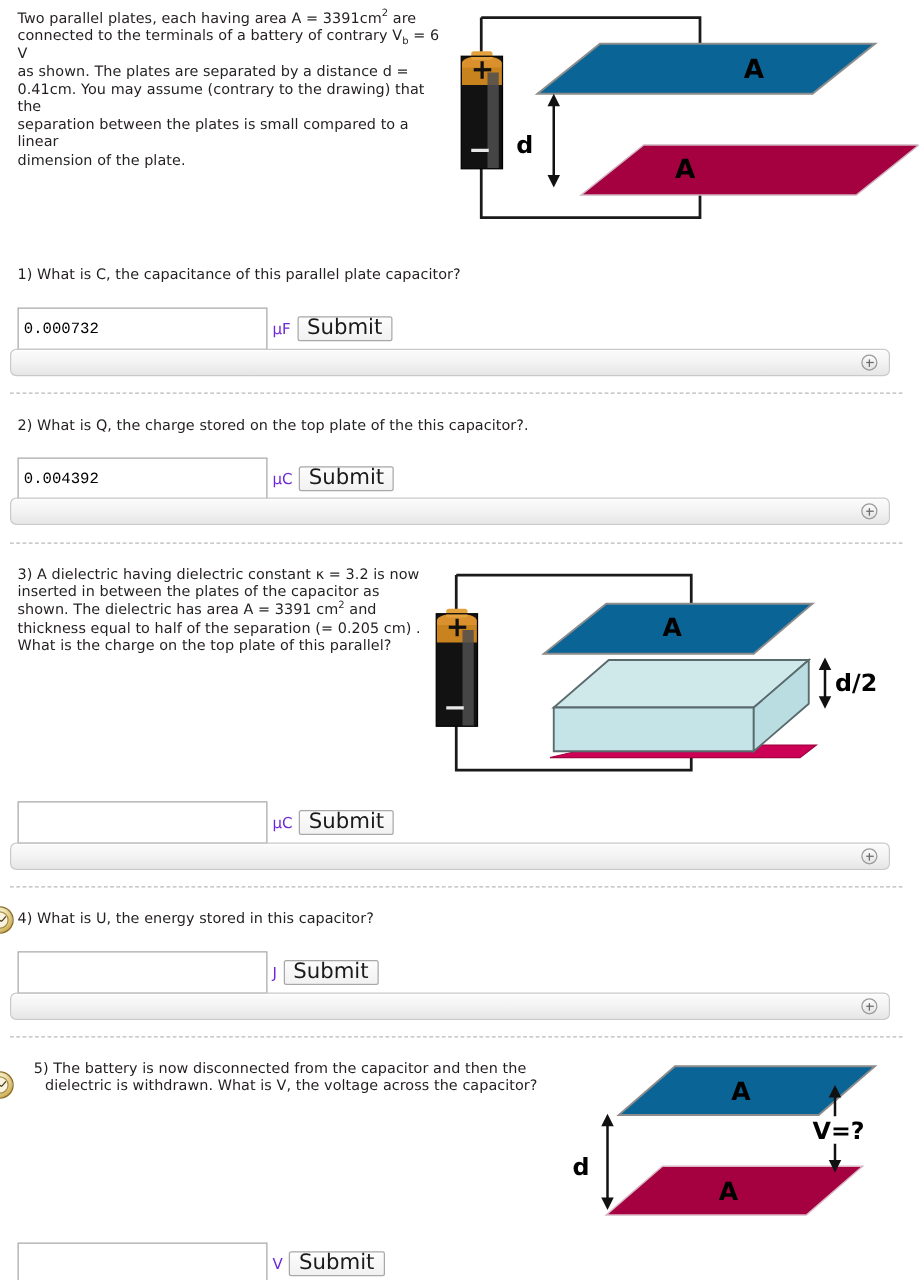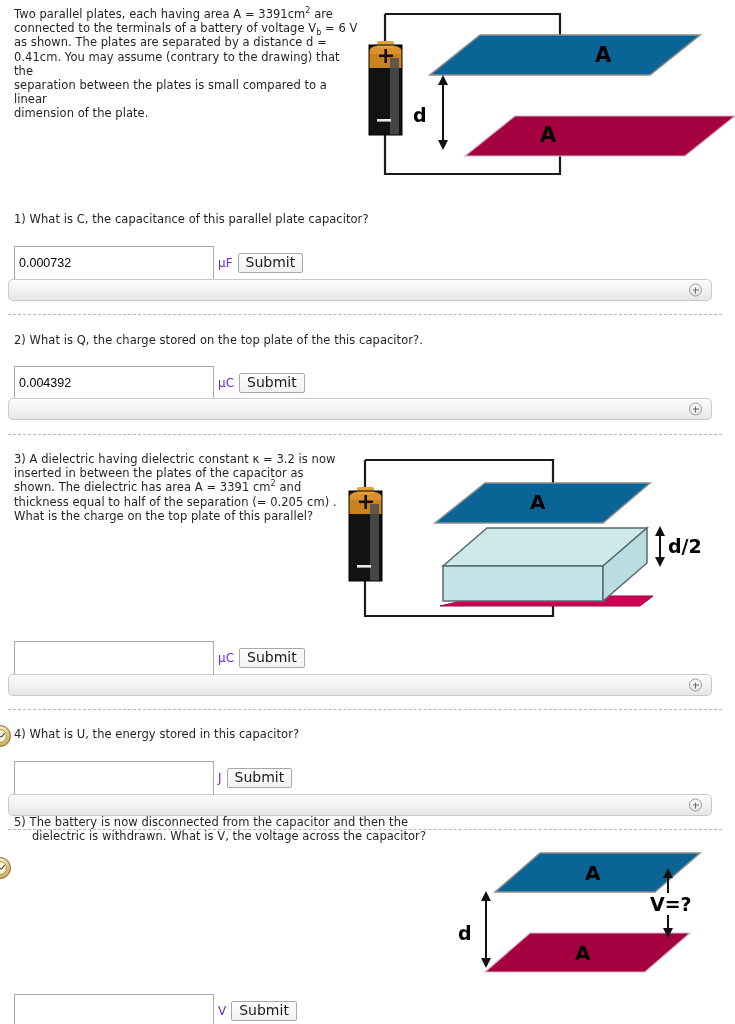--- a/index.html
+++ b/index.html
@@ -27,36 +27,36 @@
   .qlabel { position: absolute; }
   sup { font-size: 8px; vertical-align: super; line-height: 0; }
   sub { font-size: 8px; vertical-align: sub; line-height: 0; }
 
   
   .answer-row { position: absolute; display: flex; align-items: center; }
   .ans-input {
     width: 200px; height: 22px;
     border: 1px solid #a9a9a9;
     background: #fff;
-    font-family: Liberation Sans, sans-serif;
+    font-family: Liberation Mono, monospace;
     font-size: 12.5px;
     color: #000;
     padding: 16px 4px;
     outline: none;
   }
   .unit {
     font-size: 12px;
     margin-left: 4px;
     margin-right: 5px;
     color: #6d28d9;
     white-space: nowrap;
   }
   .submit-btn {
     font-family: "DejaVu Sans", "Liberation Sans", sans-serif;
-    font-size: 14px;
+    font-size: 17px;
     padding: 2px 7px 3px 7px;
     border: 1px solid #a8a8a8;
     border-radius: 2px;
     background: linear-gradient(to bottom, #fdfdfd 0%, #f1f1f1 100%);
     color: #1a1a1a;
     cursor: pointer;
     line-height: 13px;
   }
 
   
@@ -121,21 +121,21 @@
     fill: #000;
   }
 </style>
 </head>
 <body>
 
 <div class="page">
 
   <div class="intro qtext">
     <span>Two parallel plates, each having area A = 3391cm</span><sup>2</sup><span> are</span><br>
-    <span>connected to the terminals of a battery of voltage V</span><sub>b</sub><span> = 6 V</span><br>
+    <span>connected to the terminals of a battery of contrary V</span><sub>b</sub><span> = 6 V</span><br>
     <span>as shown. The plates are separated by a distance d =</span><br>
     <span>0.41cm. You may assume (contrary to the drawing) that the</span><br>
     <span>separation between the plates is small compared to a linear</span><br>
     <span>dimension of the plate.</span>
   </div>
 
   <div class="diagram" style="left:355px; top:2px;">
     <svg width="380" height="185" viewBox="0 0 380 185">
 
       <path d="M30 12 L205 12 L205 48" fill="none" stroke="#1a1a1a" stroke-width="2.2"></path>
@@ -261,21 +261,21 @@
   <div class="status-bar" style="top:794px;">
     <span class="expand-btn"></span>
   </div>
   <div class="divider" style="top:829px;"></div>
 
   <div class="clock-icon" style="left:-11px; top:857px;">
     <span class="face"></span>
       <span class="hand-h"></span>
       <span class="hand-m"></span>
   </div>
-  <div class="qlabel qtext" style="left:14px; top:815px; width:420px;">
+  <div class="qlabel qtext" style="left:14px; top:847px; width:420px;text-align:center;">
     <span>5) The battery is now disconnected from the capacitor and then the</span><br>
     <span style="margin-left:18px; display:inline-block;">dielectric is withdrawn. What is V, the voltage across the capacitor?</span>
   </div>
 
   <div class="diagram" style="left:425px; top:845px;">
     <svg width="310" height="145" viewBox="0 0 310 145">
 
       <polygon points="115,8 275,8 230,47 70,47" fill="#0a6496" stroke="#8c8c8c" stroke-width="1.5"></polygon>
       <text class="dlabel" x="160" y="35" font-size="20">A</text>
 

